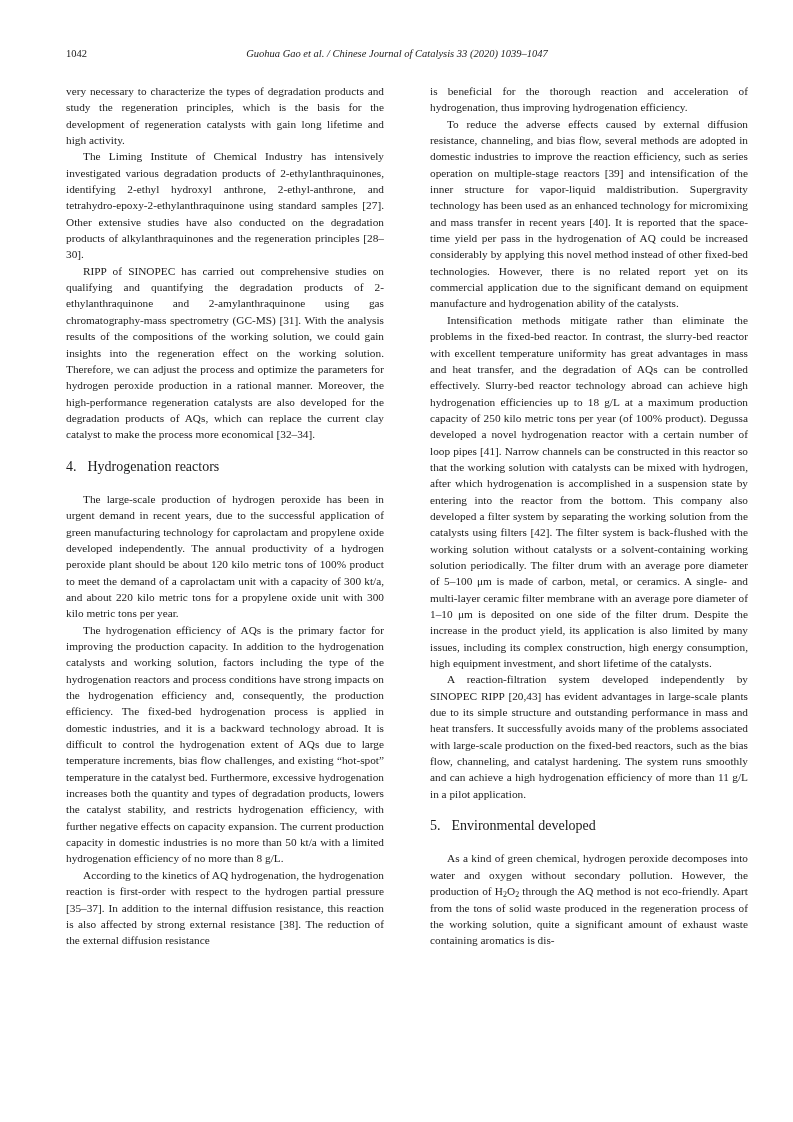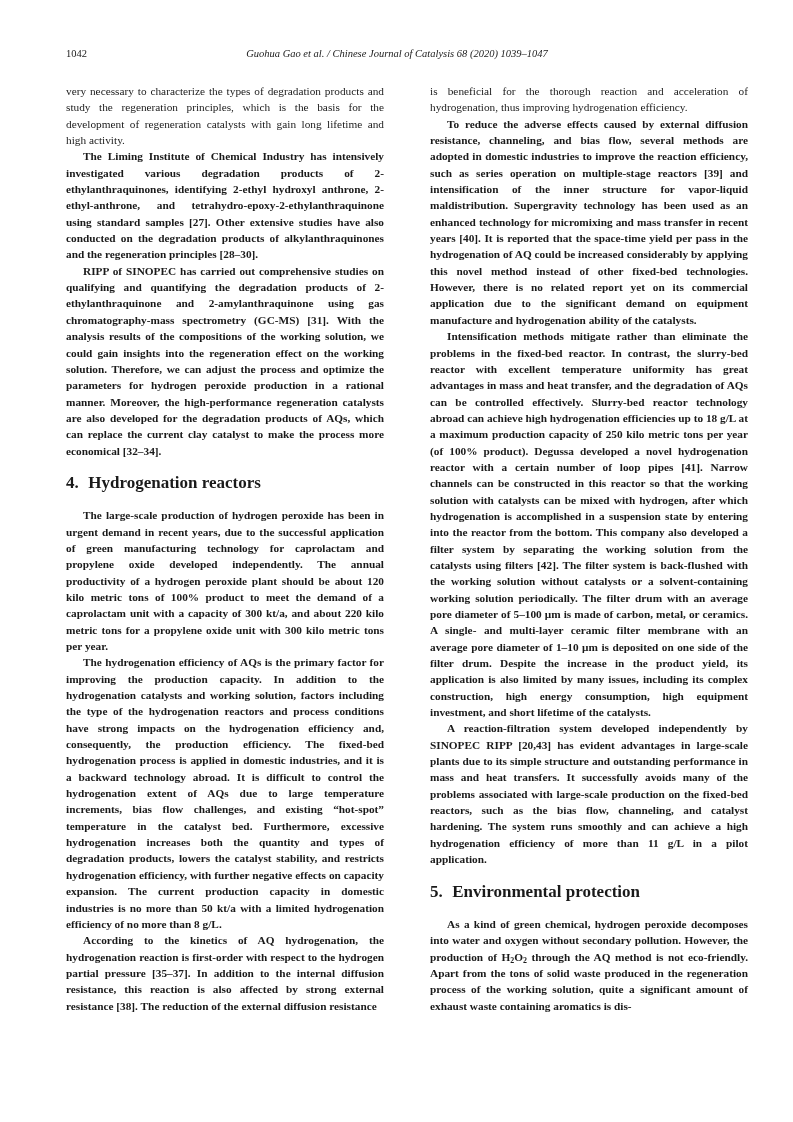--- a/index.html
+++ b/index.html
@@ -7,31 +7,31 @@
          font-family: "Liberation Serif", "DejaVu Serif", serif; color: #1a1a1a; }
   .header { position: absolute; top: 48px; left: 66px; width: 662px; height: 16px;
             font-size: 10.5px; font-style: italic; }
   .header .pageno { position: absolute; left: 0; top: 0; font-style: normal; }
   .header .running { position: absolute; left: 0; right: 0; top: 0; text-align: center; }
   .col { position: absolute; top: 83px; width: 318px; font-size: 11.3px; line-height: 16.35px;
          text-align: justify; hyphens: manual; }
   .col.left { left: 66px; }
   .col.right { left: 410px; margin-left: 20px; }
   .col p { margin: 0; }
-  .col p.indent { text-indent: 17px; font-weight: bold; }
-  .col h2 { font-size: 17px; font-weight: bold; margin: 16px 0 16px 0; line-height: 16.35px; }
+  .col p.indent { text-indent: 17px; }
+  .col h2 { font-size: 14px; font-weight: normal; margin: 16px 0 16px 0; line-height: 16.35px; }
   .col h2 .num { display: inline-block; width: 18px; }
   sub { font-size: 70%; vertical-align: -2px; line-height: 0; }
 </style>
 </head>
 <body>
 
 <div class="header">
   <span class="pageno">1042</span>
-  <span class="running">Guohua Gao et al. / Chinese Journal of Catalysis 68 (2020) 1039–1047</span>
+  <span class="running">Guohua Gao et al. / Chinese Journal of Catalysis 33 (2020) 1039–1047</span>
 </div>
 
 <div class="col left">
   <p>very necessary to characterize the types of degradation products and study the regeneration principles, which is the basis for the development of regeneration catalysts with gain long lifetime and high activity.</p>
   <p class="indent">The Liming Institute of Chemical Industry has intensively investigated various degradation products of 2-ethylanthraquinones, identifying 2-ethyl hydroxyl anthrone, 2-ethyl-anthrone, and tetrahydro-epoxy-2-ethylanthraquinone using standard samples [27]. Other extensive studies have also conducted on the degradation products of alkylanthraquinones and the regeneration principles [28–30].</p>
   <p class="indent">RIPP of SINOPEC has carried out comprehensive studies on qualifying and quantifying the degradation products of 2-ethylanthraquinone and 2-amylanthraquinone using gas chromatography-mass spectrometry (GC-MS) [31]. With the analysis results of the compositions of the working solution, we could gain insights into the regeneration effect on the working solution. Therefore, we can adjust the process and optimize the parameters for hydrogen peroxide production in a rational manner. Moreover, the high-performance regeneration catalysts are also developed for the degradation products of AQs, which can replace the current clay catalyst to make the process more economical [32–34].</p>
   <h2>
     <span class="num">4.</span>
     <span>Hydrogenation reactors</span>
   </h2>
@@ -40,16 +40,16 @@
   <p class="indent">According to the kinetics of AQ hydrogenation, the hydrogenation reaction is first-order with respect to the hydrogen partial pressure [35–37]. In addition to the internal diffusion resistance, this reaction is also affected by strong external resistance [38]. The reduction of the external diffusion resistance</p>
 </div>
 
 <div class="col right">
   <p>is beneficial for the thorough reaction and acceleration of hydrogenation, thus improving hydrogenation efficiency.</p>
   <p class="indent">To reduce the adverse effects caused by external diffusion resistance, channeling, and bias flow, several methods are adopted in domestic industries to improve the reaction efficiency, such as series operation on multiple-stage reactors [39] and intensification of the inner structure for vapor-liquid maldistribution. Supergravity technology has been used as an enhanced technology for micromixing and mass transfer in recent years [40]. It is reported that the space-time yield per pass in the hydrogenation of AQ could be increased considerably by applying this novel method instead of other fixed-bed technologies. However, there is no related report yet on its commercial application due to the significant demand on equipment manufacture and hydrogenation ability of the catalysts.</p>
   <p class="indent">Intensification methods mitigate rather than eliminate the problems in the fixed-bed reactor. In contrast, the slurry-bed reactor with excellent temperature uniformity has great advantages in mass and heat transfer, and the degradation of AQs can be controlled effectively. Slurry-bed reactor technology abroad can achieve high hydrogenation efficiencies up to 18 g/L at a maximum production capacity of 250 kilo metric tons per year (of 100% product). Degussa developed a novel hydrogenation reactor with a certain number of loop pipes [41]. Narrow channels can be constructed in this reactor so that the working solution with catalysts can be mixed with hydrogen, after which hydrogenation is accomplished in a suspension state by entering into the reactor from the bottom. This company also developed a filter system by separating the working solution from the catalysts using filters [42]. The filter system is back-flushed with the working solution without catalysts or a solvent-containing working solution periodically. The filter drum with an average pore diameter of 5–100 μm is made of carbon, metal, or ceramics. A single- and multi-layer ceramic filter membrane with an average pore diameter of 1–10 μm is deposited on one side of the filter drum. Despite the increase in the product yield, its application is also limited by many issues, including its complex construction, high energy consumption, high equipment investment, and short lifetime of the catalysts.</p>
   <p class="indent">A reaction-filtration system developed independently by SINOPEC RIPP [20,43] has evident advantages in large-scale plants due to its simple structure and outstanding performance in mass and heat transfers. It successfully avoids many of the problems associated with large-scale production on the fixed-bed reactors, such as the bias flow, channeling, and catalyst hardening. The system runs smoothly and can achieve a high hydrogenation efficiency of more than 11 g/L in a pilot application.</p>
   <h2>
     <span class="num">5.</span>
-    <span>Environmental protection</span>
+    <span>Environmental developed</span>
   </h2>
   <p class="indent"><span>As a kind of green chemical, hydrogen peroxide decomposes into water and oxygen without secondary pollution. However, the production of </span><span><span>H</span><sub>2</sub><span>O</span><sub>2</sub></span><span> through the AQ method is not eco-friendly. Apart from the tons of solid waste produced in the regeneration process of the working solution, quite a significant amount of exhaust waste containing aromatics is dis-</span></p>
 </div>
 
 </body></html>

